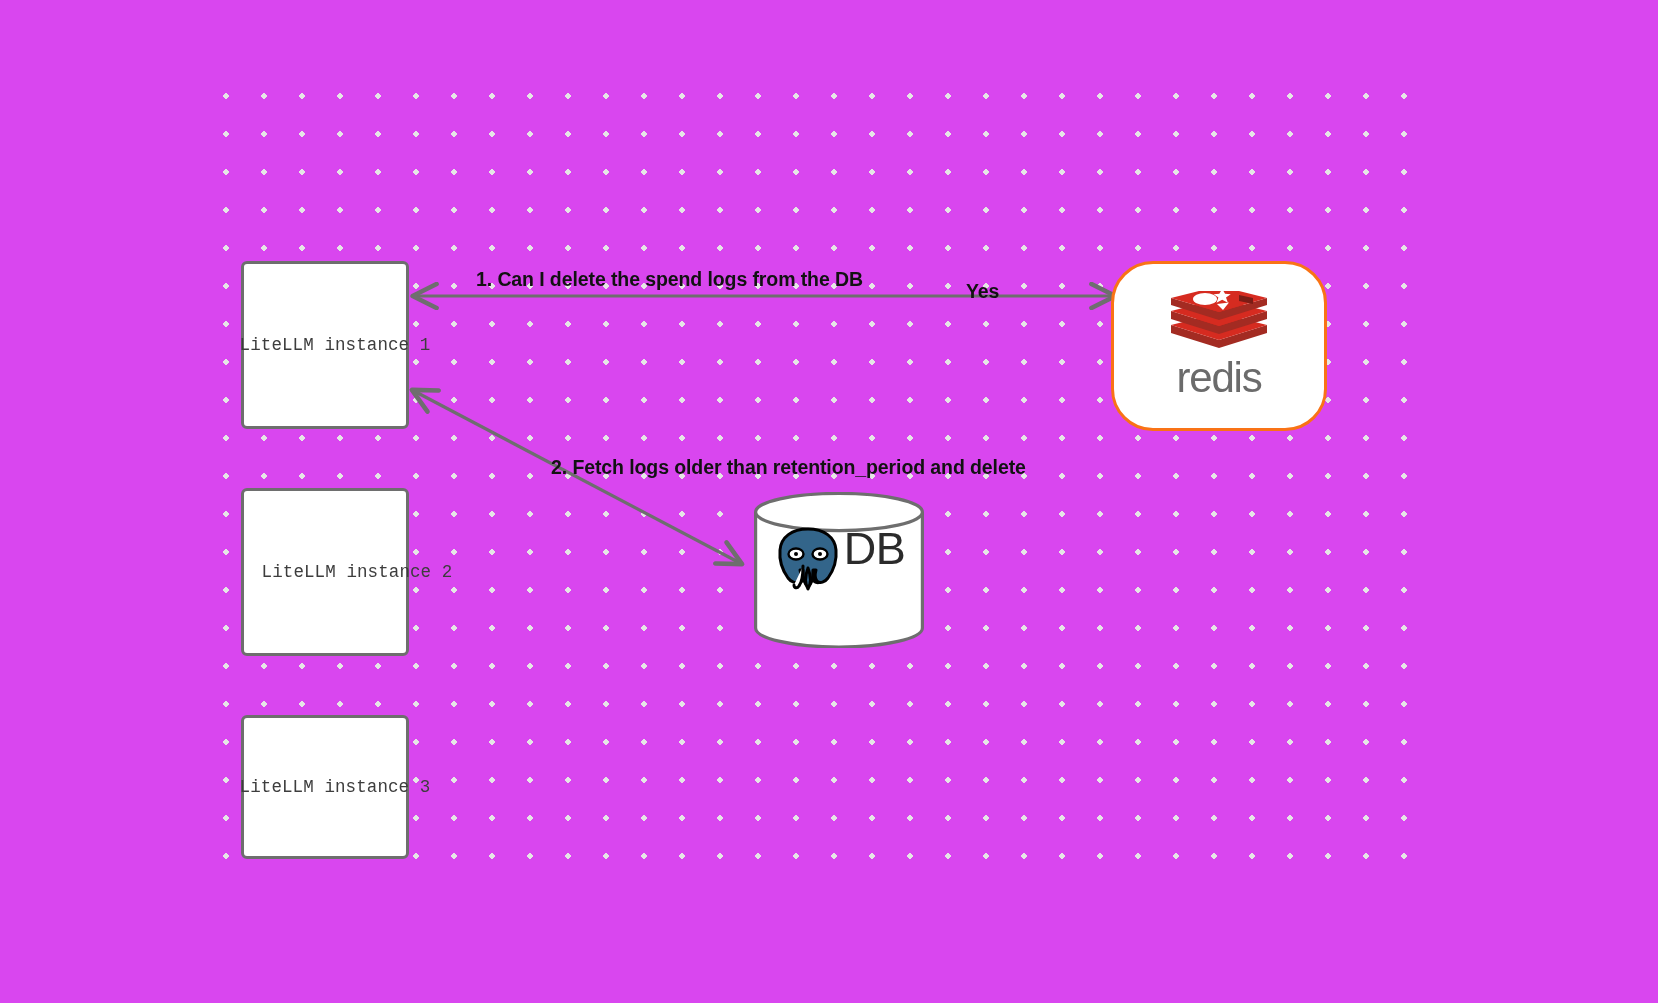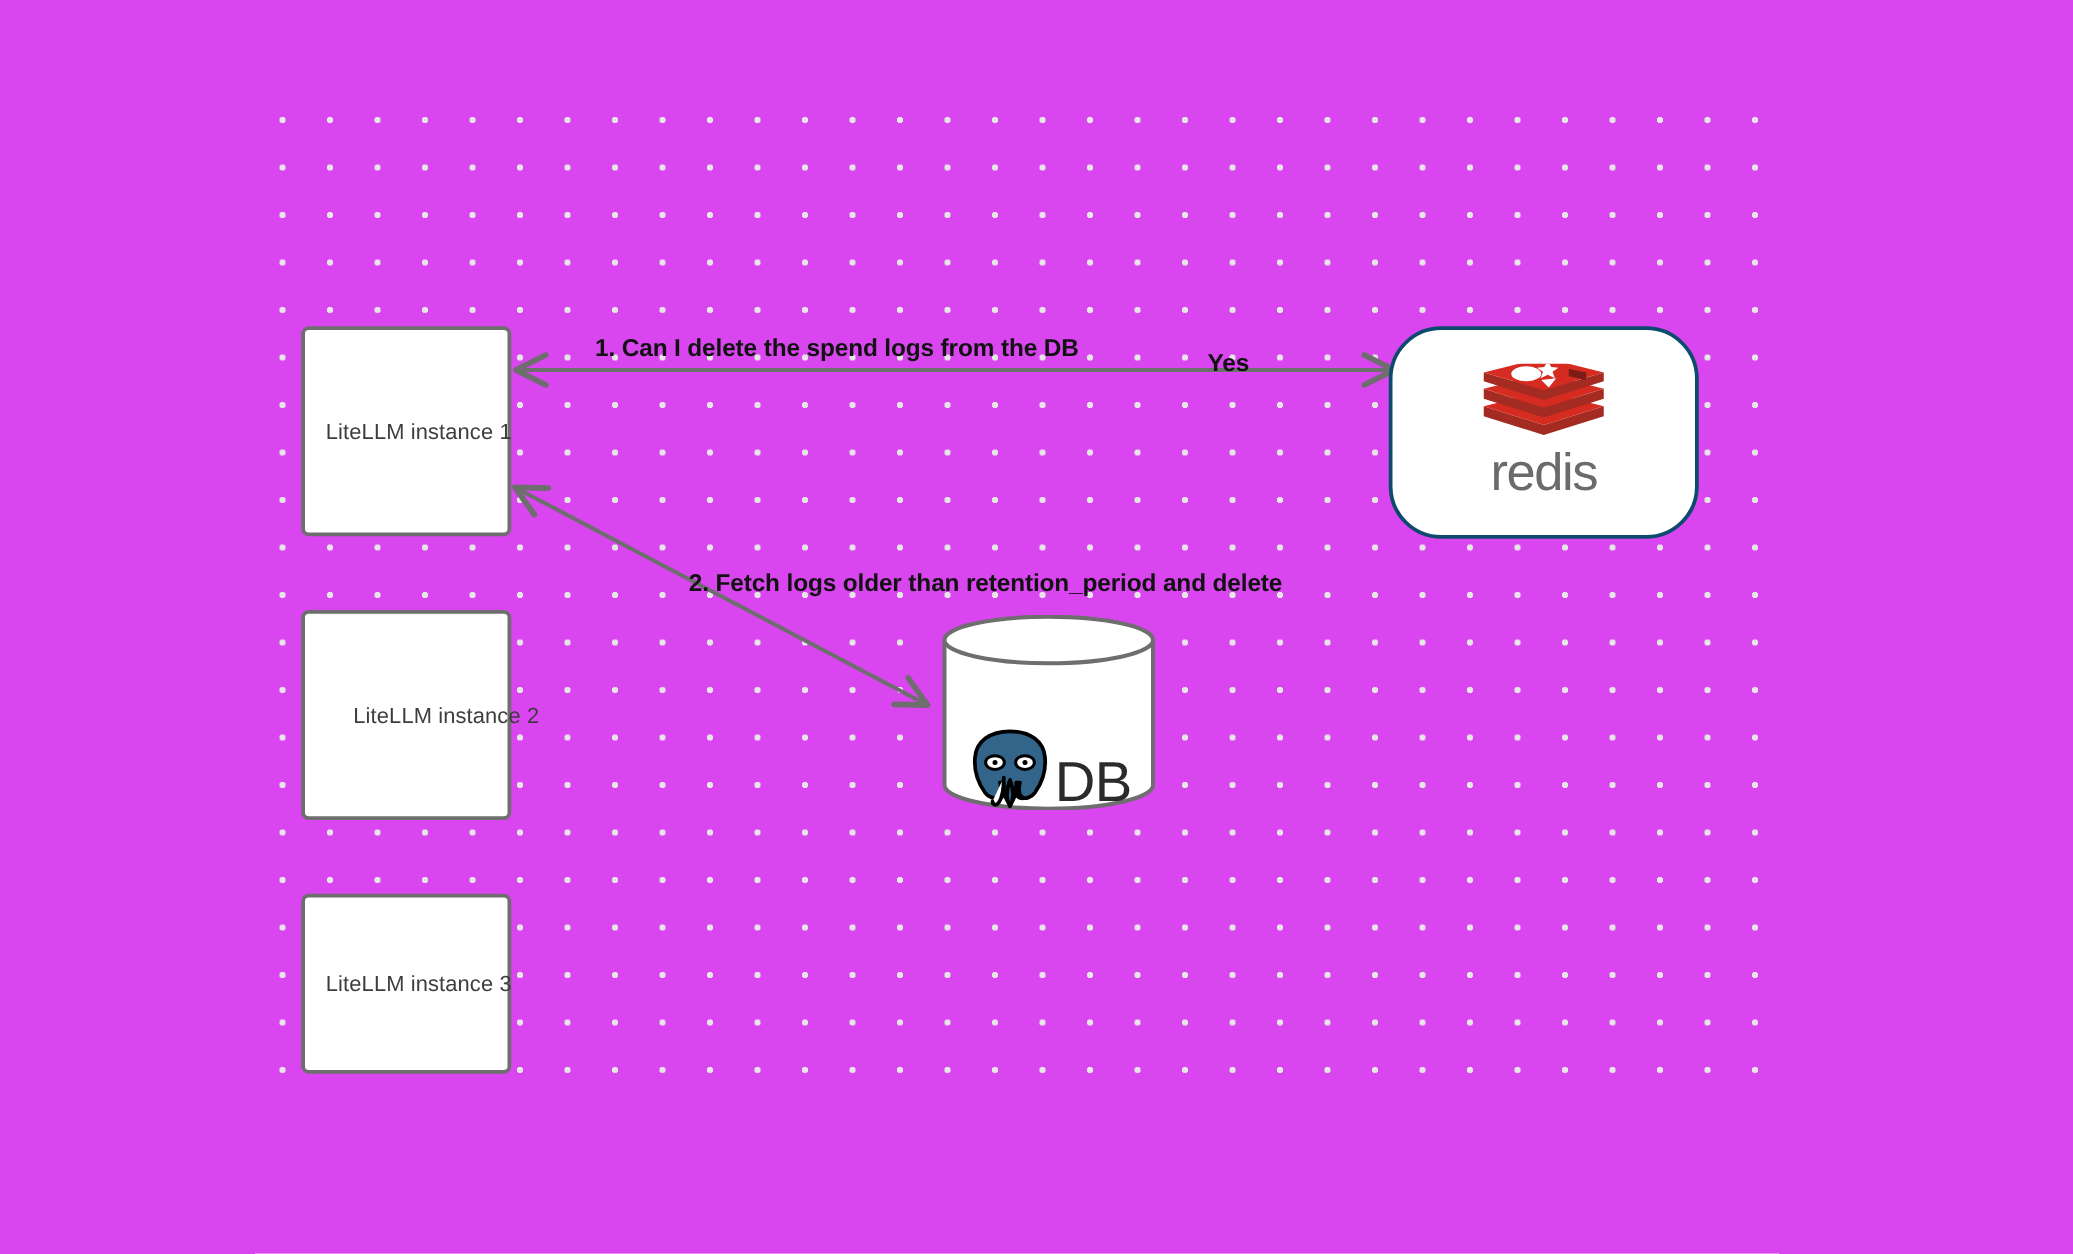--- a/index.html
+++ b/index.html
@@ -37,36 +37,36 @@
     background: #ffffff;
     border: 3px solid #6e6e6e;
     border-radius: 6px;
     display: flex;
     align-items: center;
     justify-content: center;
   }
   .node-label {
     font-size: 17.5px;
     color: #3d3d3d;
-    font-family: Liberation Sans, sans-serif;
+    font-family: Liberation Mono, monospace;
     letter-spacing: 0.1px;
     white-space: nowrap;
     margin-left: 20px;
   }
 
   
   #redis-node {
     position: absolute;
     left: 1111px;
     top: 261px;
-    width: 248px;
+    width: 216px;
     height: 170px;
     box-sizing: border-box;
     background: #ffffff;
-    border: 3px solid #0c4a6e;
+    border: 3px solid #f97316;
     border-radius: 42px;
     display: flex;
     flex-direction: column;
     align-items: center;
     justify-content: center;
   }
   #redis-logo-wrap {
     display: flex;
     flex-direction: column;
     align-items: center;
@@ -92,21 +92,21 @@
     height: 156px;
   }
   #db-node svg { display: block; }
   #db-inner {
     position: absolute;
     left: 0;
     top: 0;
     width: 172px;
     height: 156px;
     display: flex;
-    align-items: flex-end;
+    align-items: flex-start;
     justify-content: center;
     padding-top: 34px;
     box-sizing: border-box;
   }
   .db-text {
     font-family: "Liberation Sans", sans-serif;
     font-size: 45px;
     color: #2b2b2b;
     letter-spacing: -0.5px;
     margin-left: 1px;

